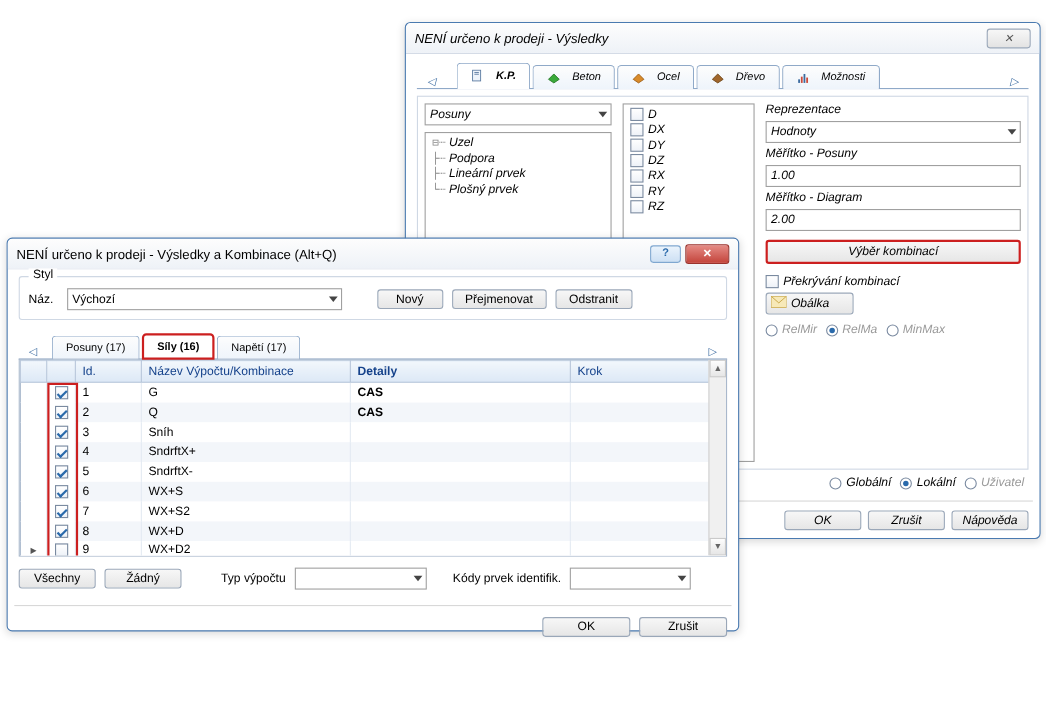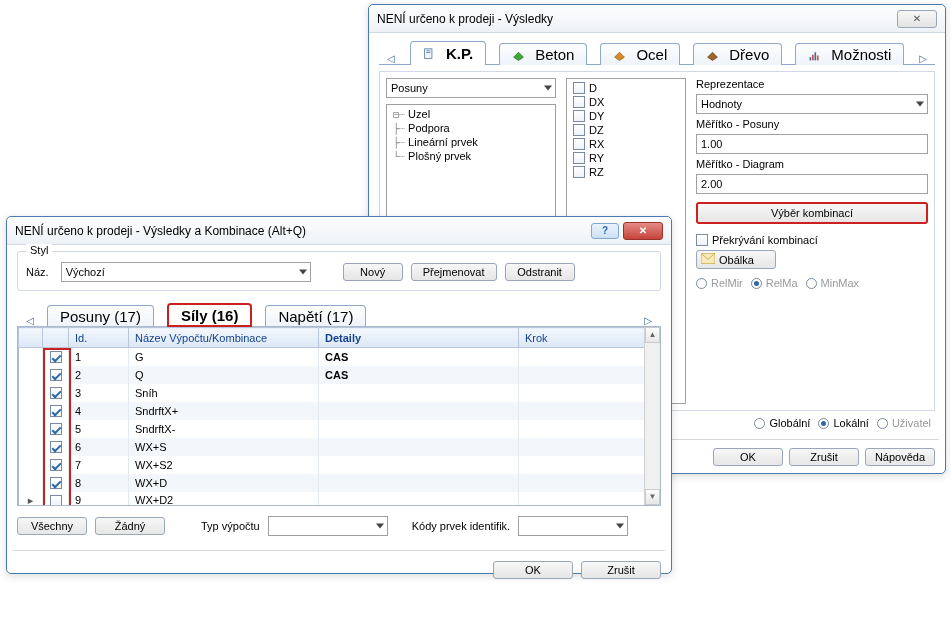--- a/index.html
+++ b/index.html
@@ -70,28 +70,28 @@
     width: 14px; text-align: center;
     color: #3a6aa0;
     font-size: 10px;
     cursor: default;
   }
   .tab {
     border: 1px solid #8fa9c8;
     border-bottom: none;
     border-radius: 4px 4px 0 0;
     padding: 3px 12px;
-    margin-right: 13px;
+    margin-right: 2px;
     background: linear-gradient(to bottom,#fdfdfd,#eef4fb);
     display: flex; align-items: center;
     gap: 10px;
     height: 22px;
     position: relative;
     top: 1px;
-    font-size: 15px;
+    font-size: 10px;
   }
   .tab.active {
     background: #fff;
     height: 24px;
     top: 1px;
     z-index: 2;
     font-weight: bold;
   }
   .tab-icon { width: 13px; height: 13px; display: inline-block; }
 
@@ -252,21 +252,21 @@
 
   .env-icon svg { width: 14px; height: 11px; }
 
   .flex { display:flex; align-items:center; }
   .gap4 { gap:4px; }
   .gap8 { gap:8px; }
 </style>
 </head>
 <body>
 
-<div class="window" style="left:368px; top:4px; width:578px; height:470px;">
+<div class="window" style="left:368px; top:20px; width:578px; height:470px;font-style:italic;">
   <div class="titlebar">
     <span class="title">NENÍ určeno k prodeji - Výsledky</span>
     <span class="winbtn">✕</span>
   </div>
   <div class="body">
 
     <div class="tabstrip">
       <span class="arrow">◁</span>
       <div style="width:16px;"></div>
       <div class="tab active">

